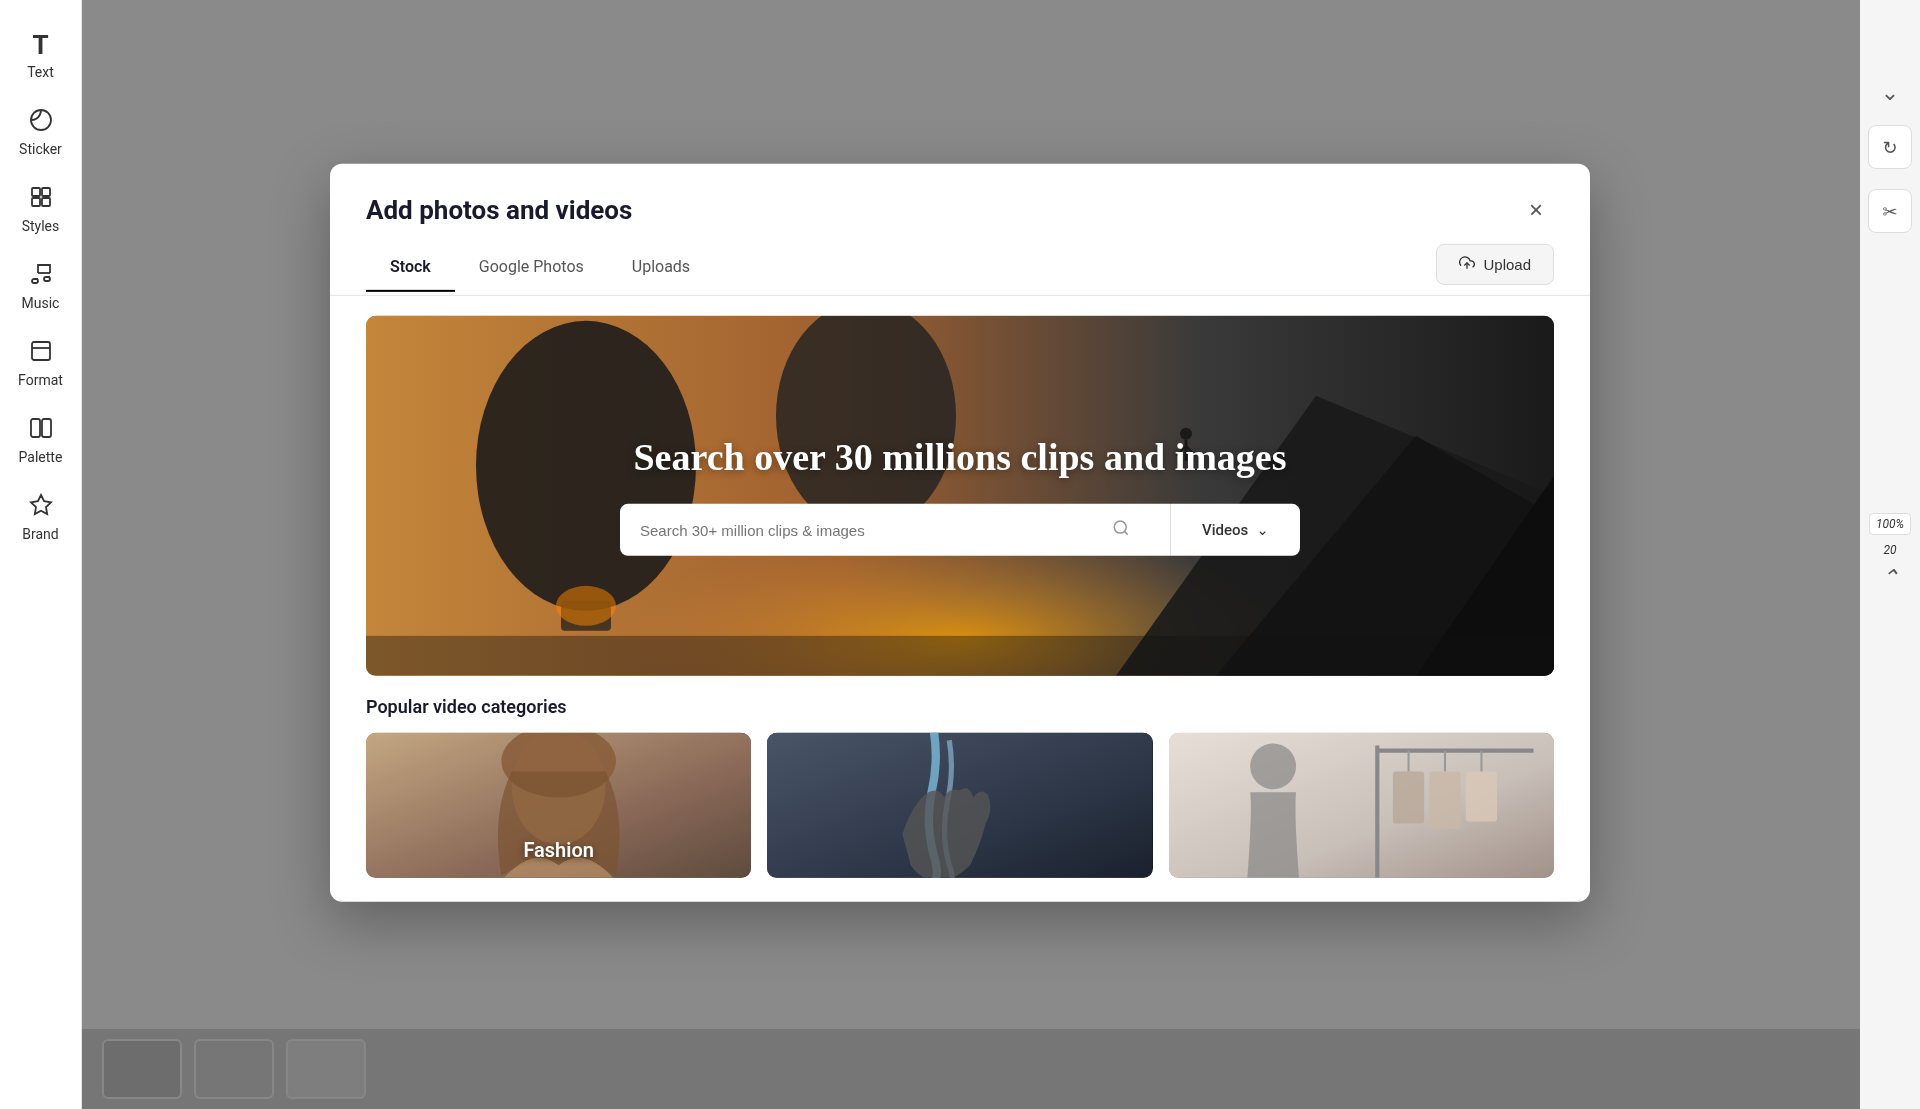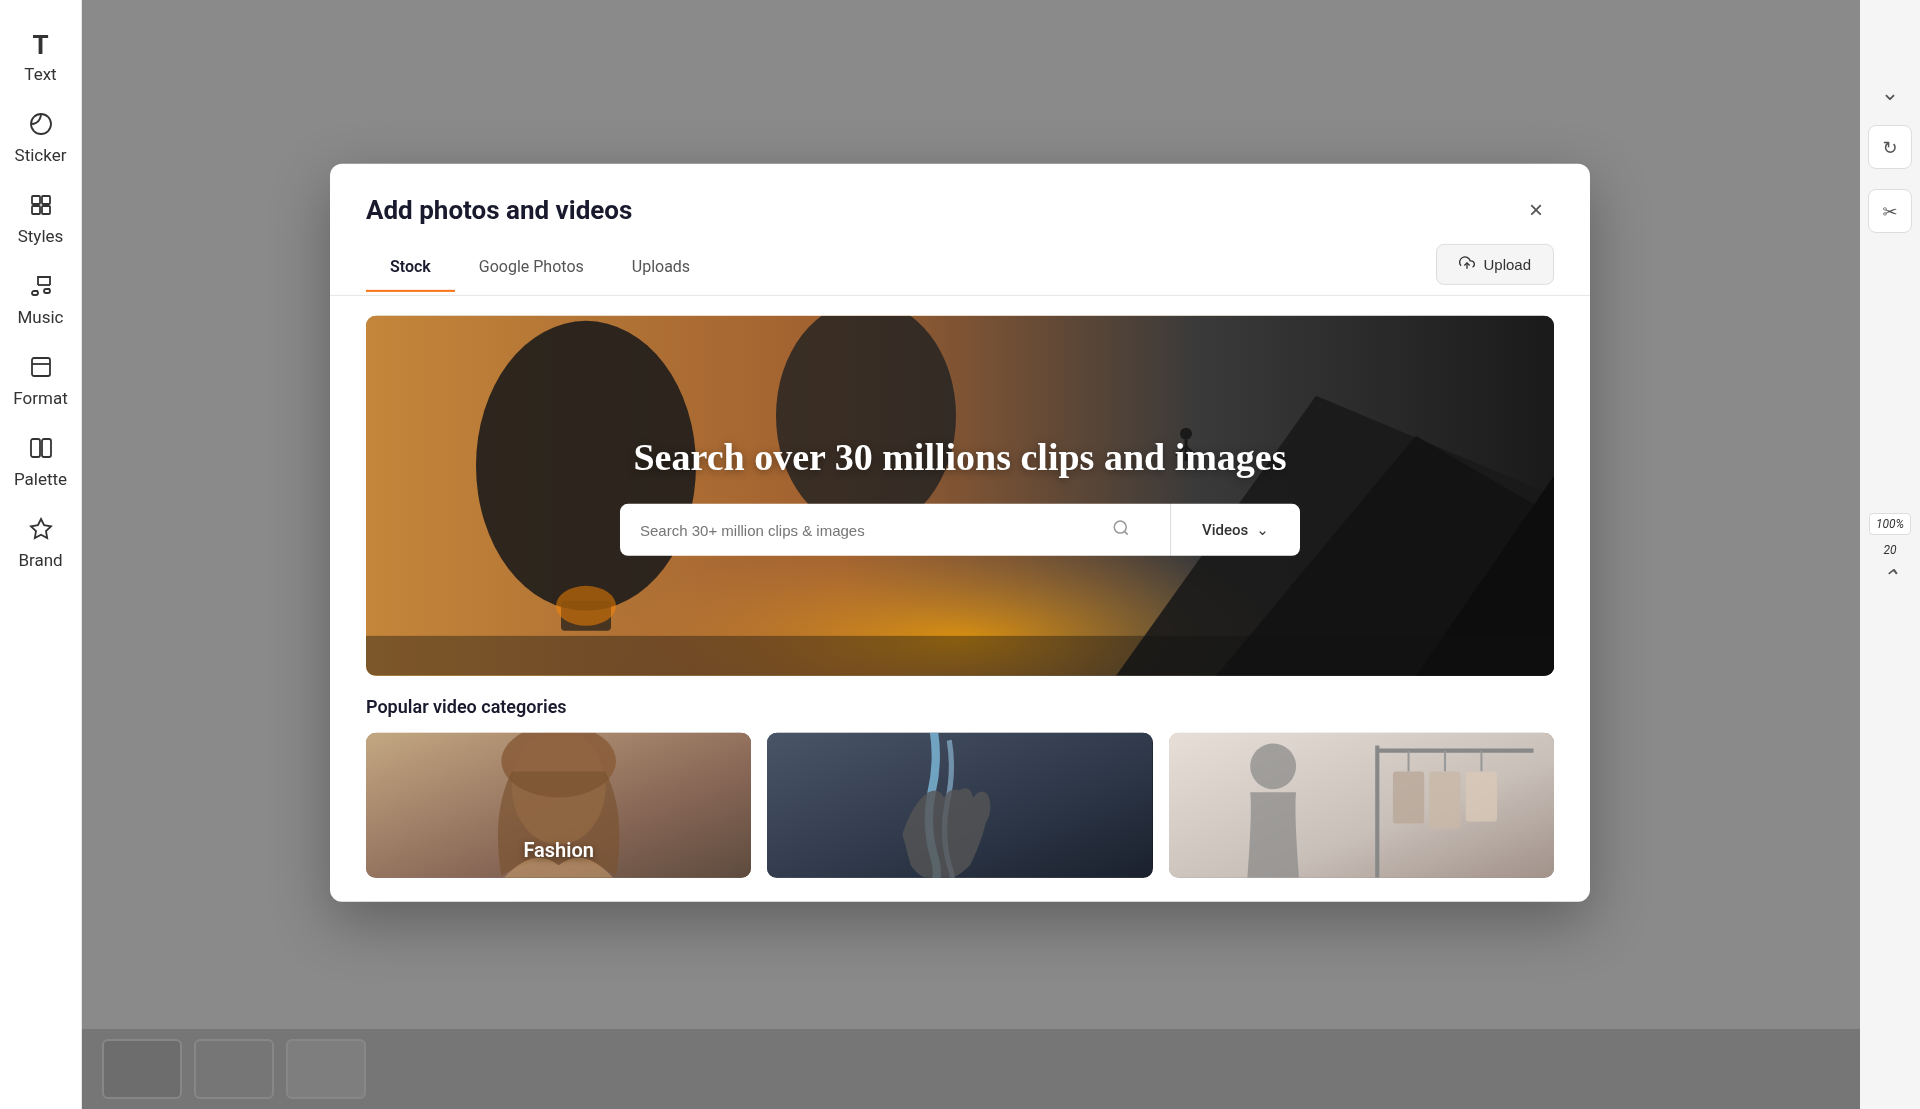--- a/index.html
+++ b/index.html
@@ -35,21 +35,21 @@
       padding: 10px 8px;
       cursor: pointer;
       border-radius: 8px;
       width: 70px;
     }
     .sidebar-item .icon {
       font-size: 22px;
       color: #333;
     }
     .sidebar-item .label {
-      font-size: 17px;
+      font-size: 14px;
       color: #333;
       text-align: center;
     }
 
     
     .right-toolbar {
       position: absolute;
       right: 0; top: 0;
       width: 60px;
       height: 1109px;
@@ -143,21 +143,21 @@
       padding: 10px 24px 14px 24px;
       font-size: 16px;
       color: #555;
       cursor: pointer;
       border-bottom: 2px solid transparent;
       margin-bottom: -1px;
     }
     .tab.active {
       color: #1a1a2e;
       font-weight: 600;
-      border-bottom: 2px solid #f97316;
+      border-bottom: 2px solid #000000;
     }
     .upload-btn {
       display: flex;
       align-items: center;
       gap: 8px;
       padding: 10px 22px;
       background: #f5f5f5;
       border: 1px solid #ddd;
       border-radius: 8px;
       font-size: 15px;

